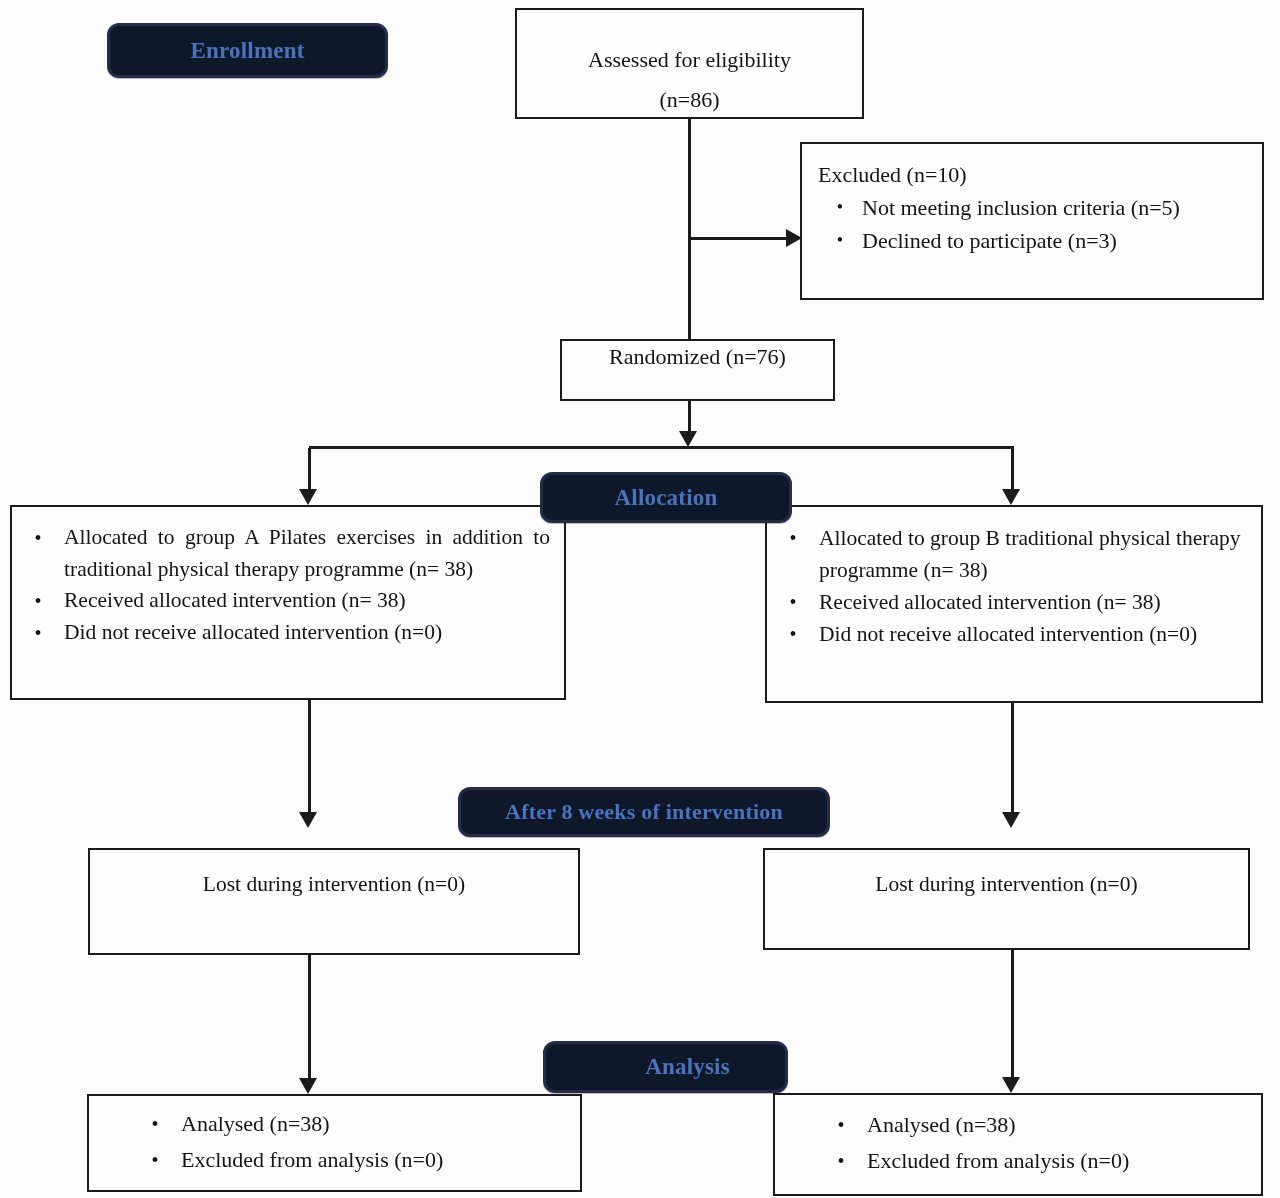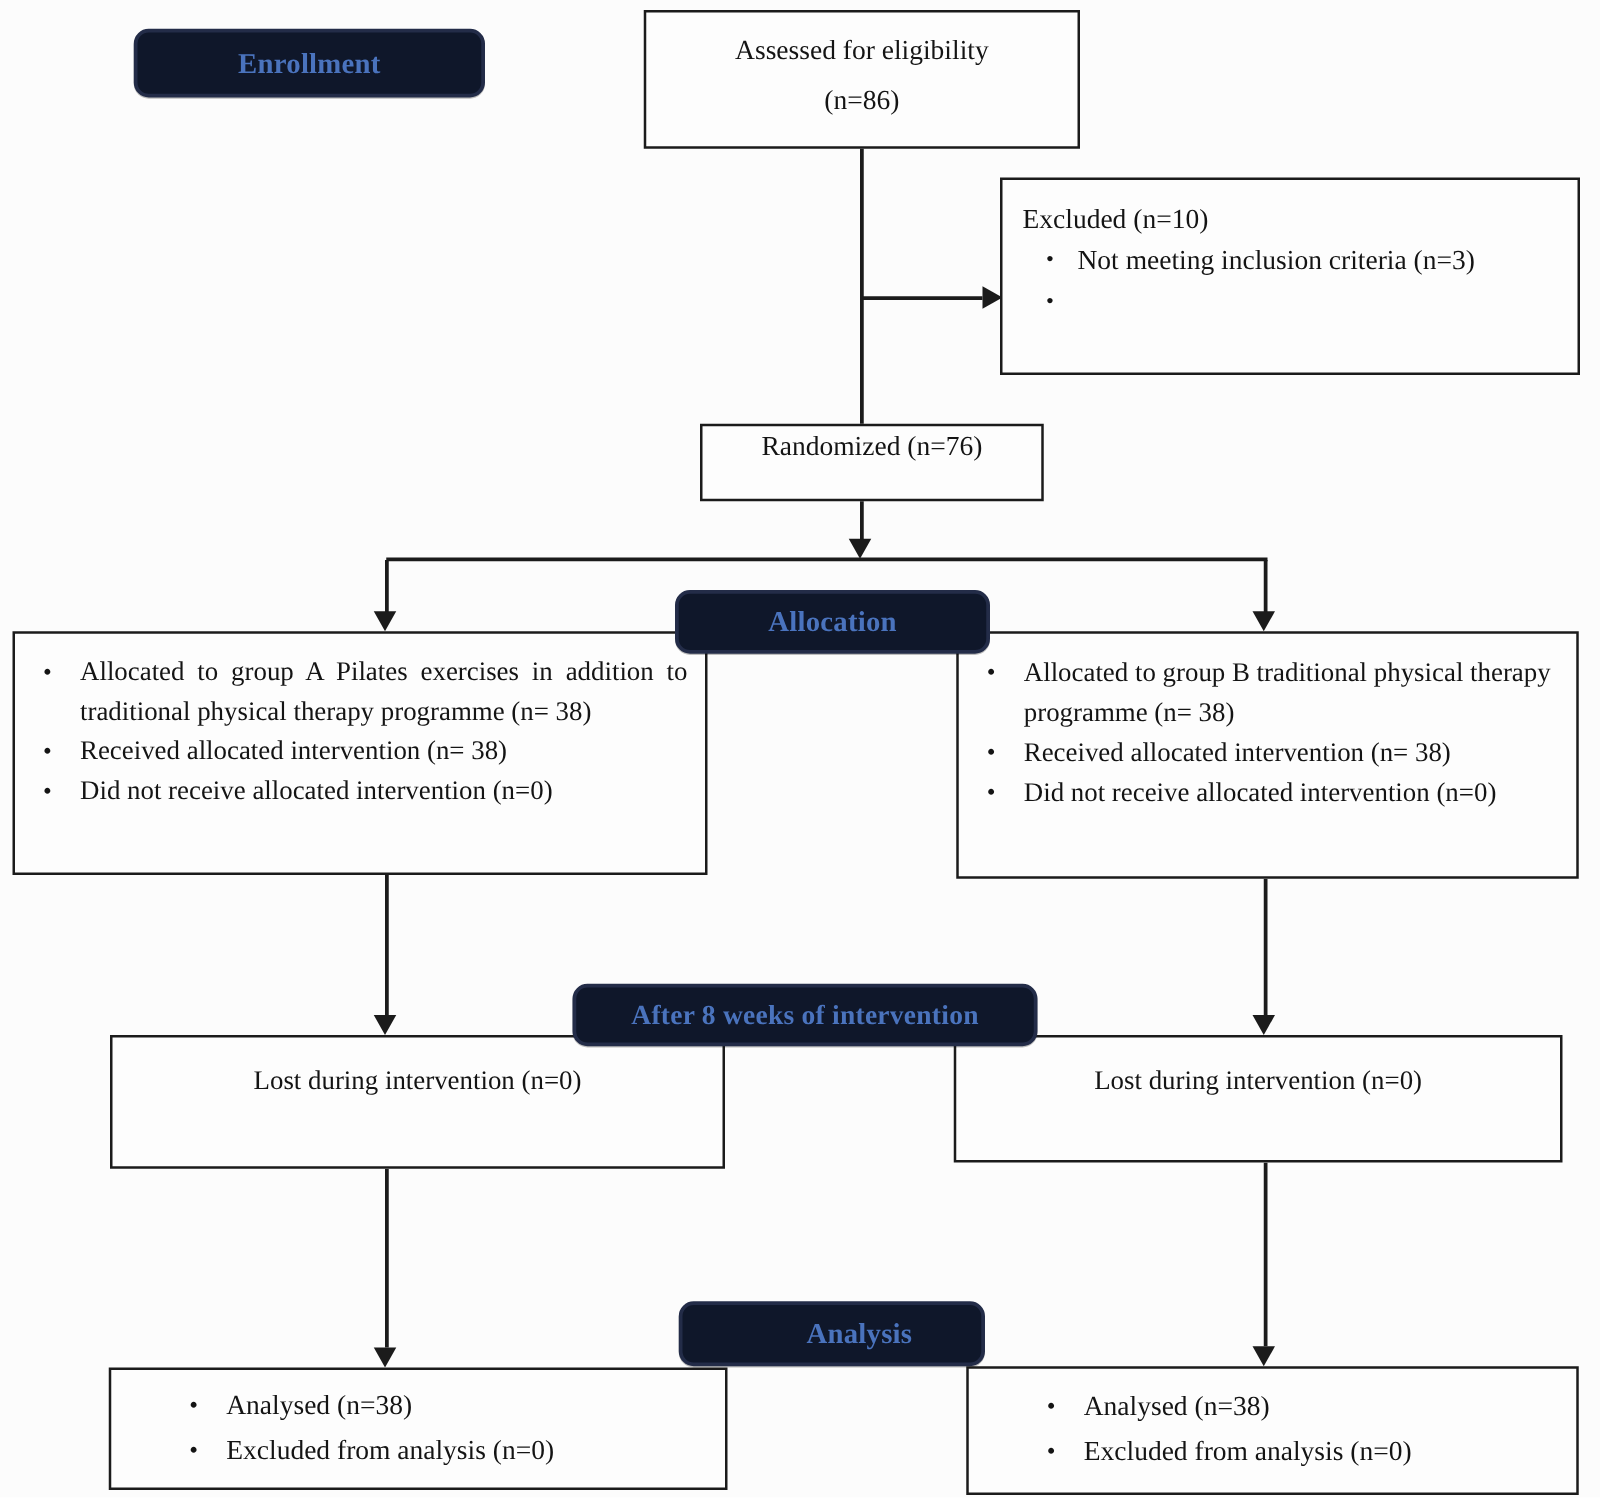--- a/index.html
+++ b/index.html
@@ -13,21 +13,21 @@
     display:flex;align-items:center;justify-content:center;box-sizing:border-box;
     font-weight:bold;color:#4a73bd;font-size:23px;letter-spacing:.2px;
     box-shadow:0 1px 0 rgba(0,0,0,.25);
   }
   
   .node{
     position:absolute;z-index:2;background:#fdfdfd;border:2px solid #1b1b1b;box-sizing:border-box;
     font-size:22px;line-height:32px;
   }
   .center-text{display:flex;align-items:flex-start;justify-content:center;text-align:center;}
-  .top-center{text-align:center;}
+  .top-center{text-align:center;margin-top:20px;}
   .bullet-row{display:flex;align-items:flex-start;}
   .bullet{flex:0 0 52px;text-align:center;font-size:20px;line-height:32px;}
   .bullet-sm{flex:0 0 44px;text-align:center;font-size:18px;line-height:33px;}
   .bullet-text{display:block;}
   .justify{text-align:justify;font-family:Liberation Serif, serif;}
   
   .vline{position:absolute;z-index:1;width:3px;background:#1b1b1b;}
   .hline{position:absolute;z-index:1;height:3px;background:#1b1b1b;}
   .arrow-down{position:absolute;z-index:1;width:0;height:0;
     border-left:9px solid transparent;border-right:9px solid transparent;border-top:16px solid #1b1b1b;}
@@ -64,24 +64,25 @@
 
   <div class="node" style="left:515px;top:8px;width:349px;height:111px;padding-top:14px;">
     <div class="top-center">Assessed for eligibility</div>
     <div class="top-center" style="margin-top:8px;">(n=86)</div>
   </div>
 
   <div class="node" style="left:800px;top:142px;width:464px;height:158px;padding:14px 8px 0 16px;line-height:33px;">
     <div>Excluded (n=10)</div>
     <div class="bullet-row">
       <span class="bullet-sm">•</span>
-      <span class="bullet-text">Not meeting inclusion criteria (n=3)</span>
+      <span class="bullet-text">Not meeting inclusion criteria (n=5)</span>
     </div>
     <div class="bullet-row">
       <span class="bullet-sm">•</span>
+      <span class="bullet-text">Declined to participate (n=3)</span>
     </div>
   </div>
 
   <div class="node center-text" style="left:560px;top:339px;width:275px;height:62px;">
     <span>Randomized (n=76)</span>
   </div>
 
   <div class="node" style="left:10px;top:505px;width:556px;height:195px;padding:15px 14px 0 0;line-height:31.5px;font-size:21.5px;">
     <div class="bullet-row">
       <span class="bullet">•</span>

